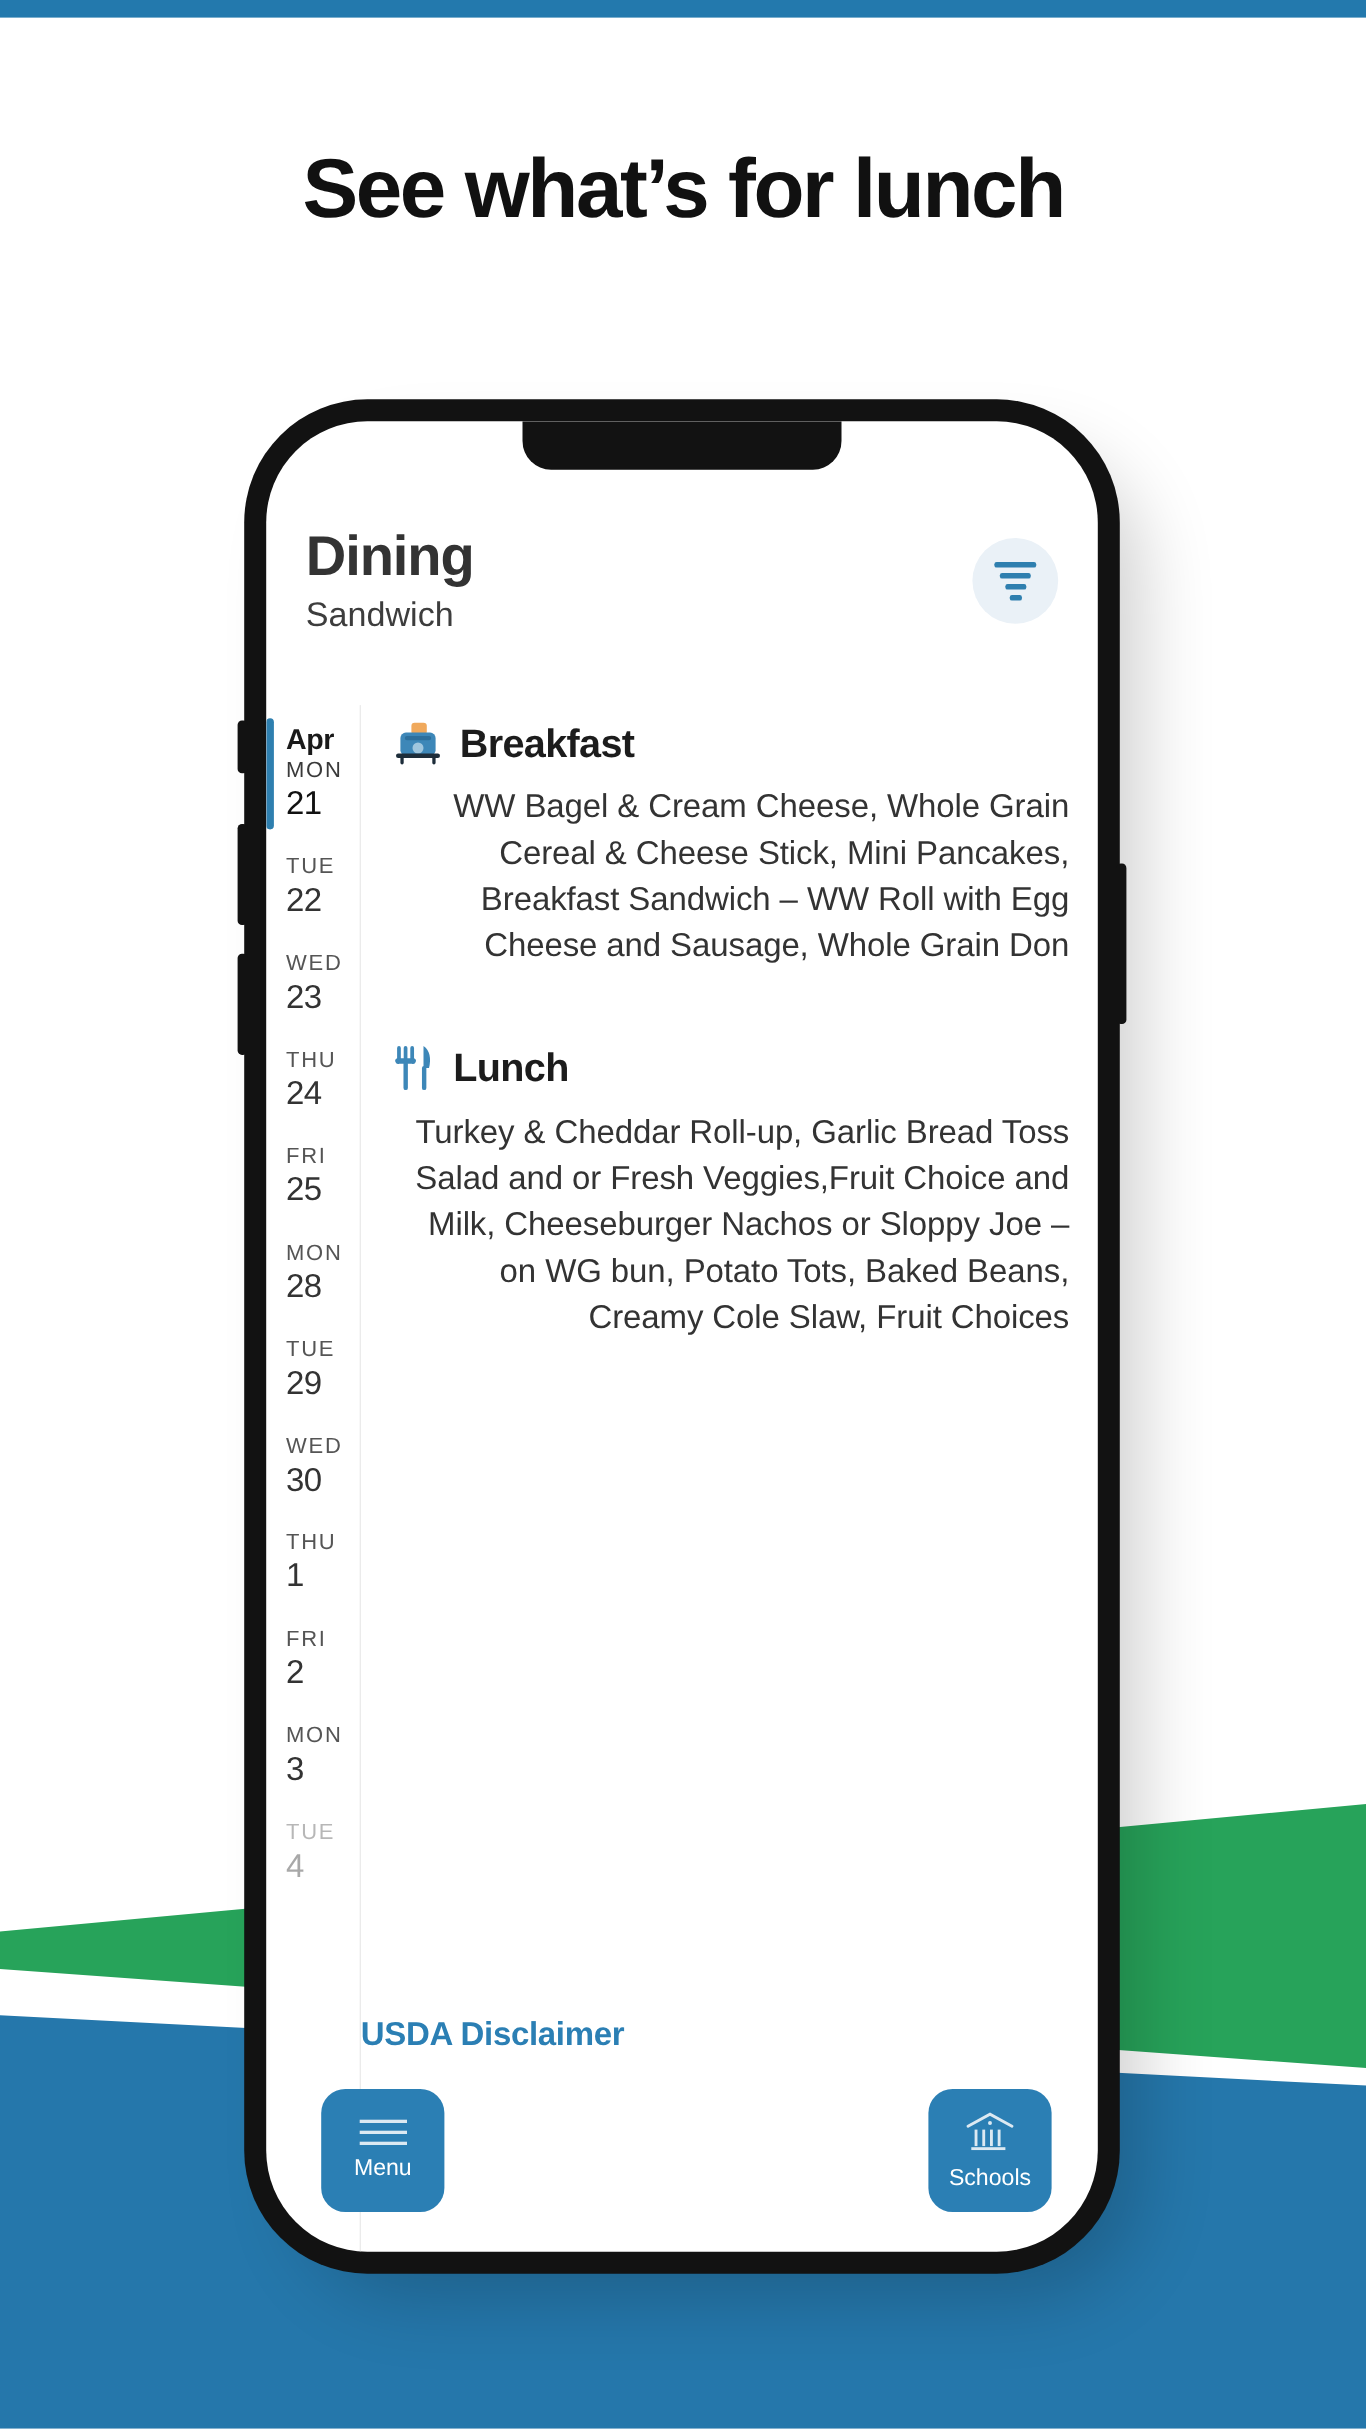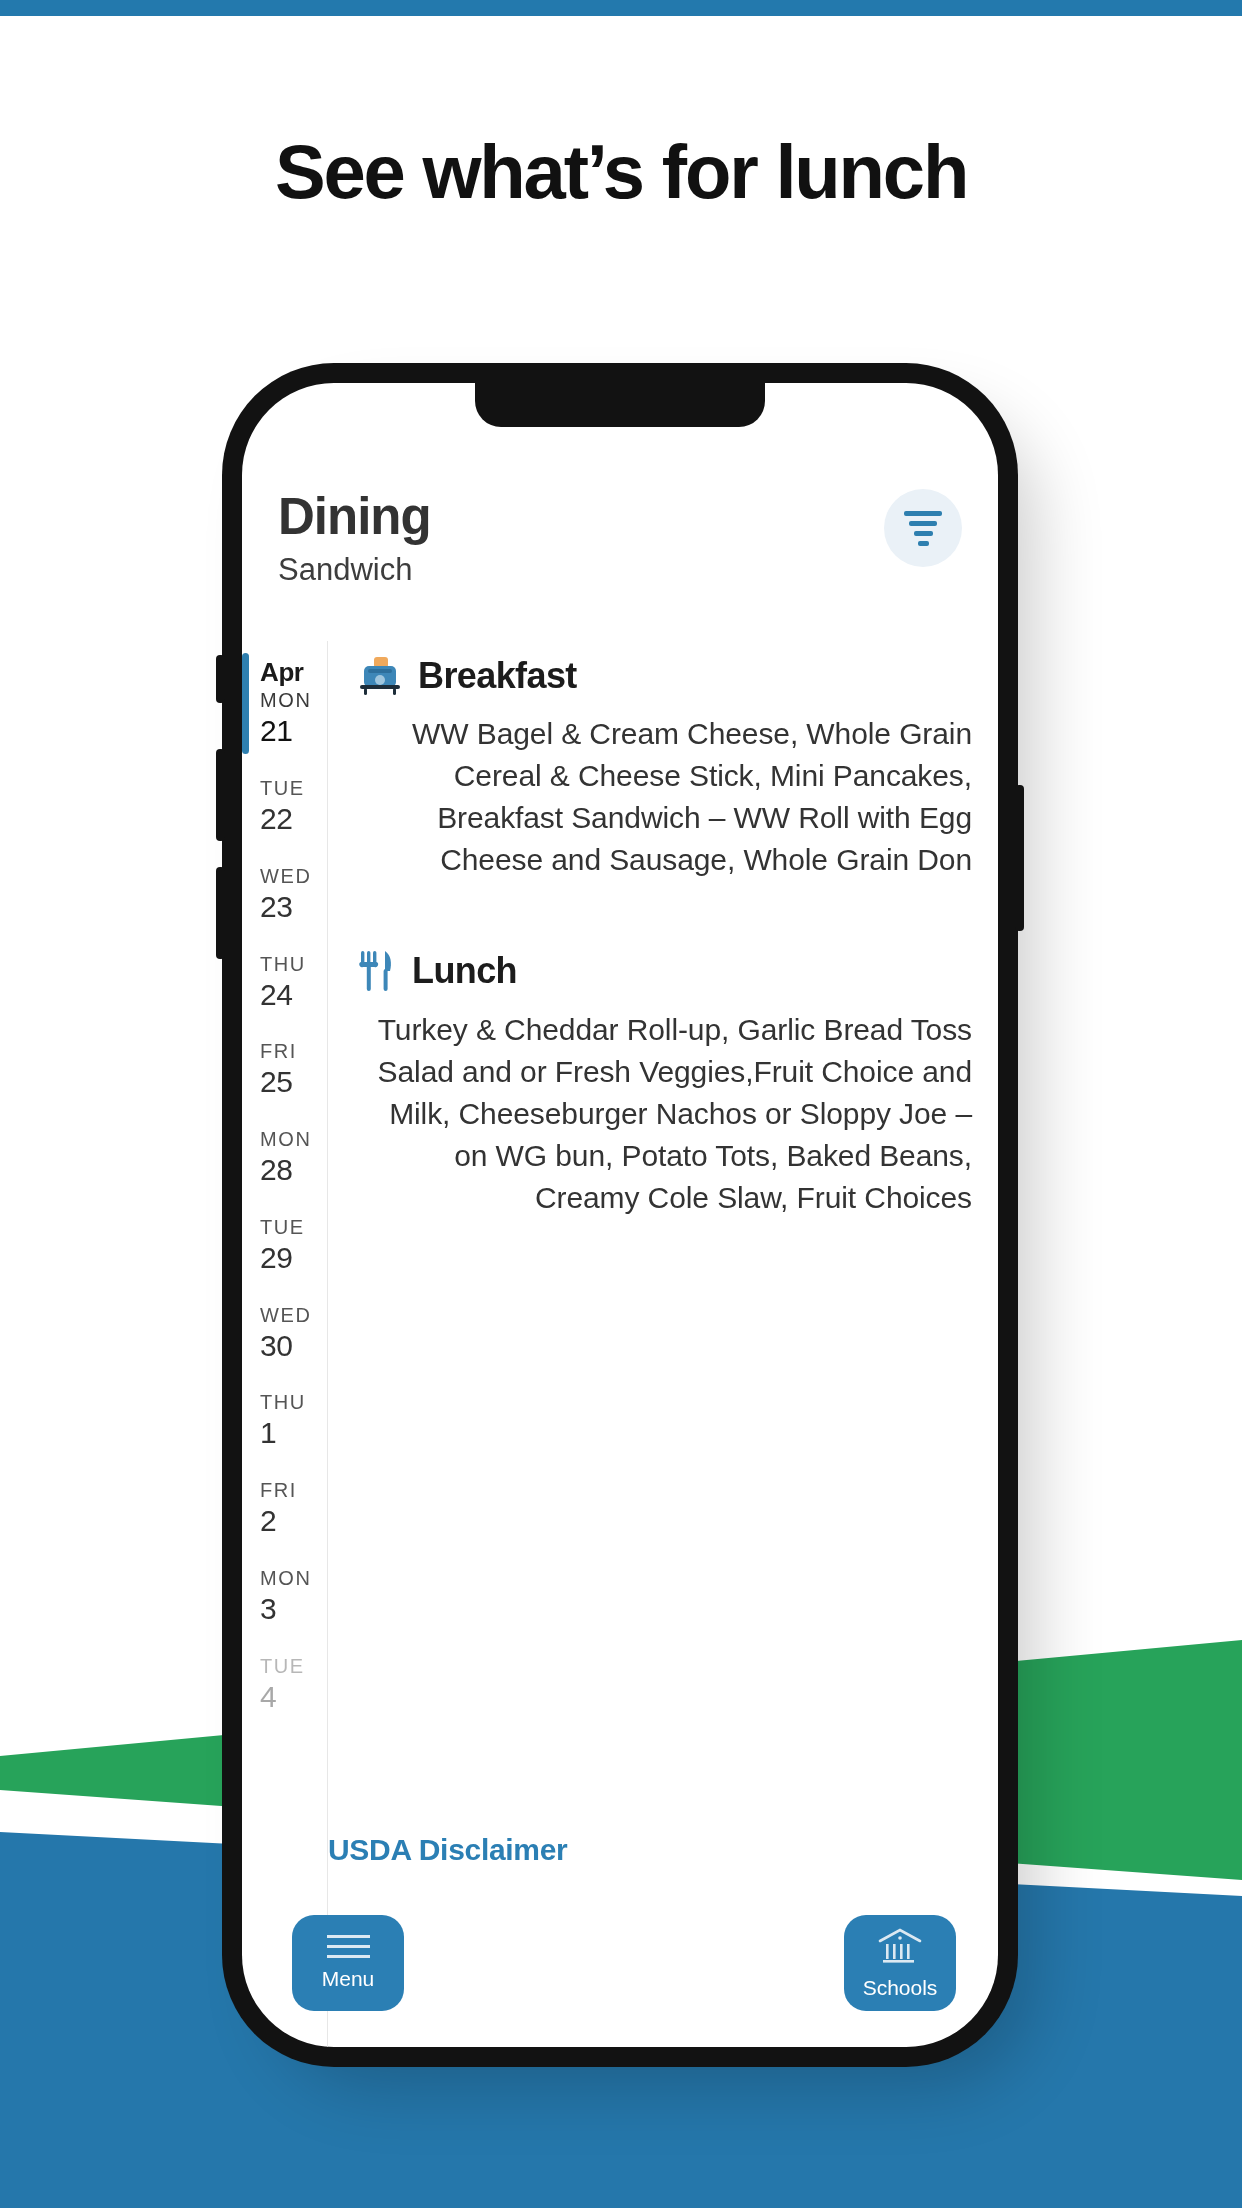--- a/index.html
+++ b/index.html
@@ -71,21 +71,21 @@
     border-bottom-left-radius:26px;
     border-bottom-right-radius:26px;
     z-index:9;
   }
 
   
   #app-header{
     position:absolute; left:0; top:96px; width:756px; height:154px;
     padding:0 36px;
   }
-  #title-wrap{ position:absolute; left:36px; top:11px; }
+  #title-wrap{ position:absolute; left:36px; top:0; }
   #app-title{
     font-size:51px; font-weight:bold; color:#333333;
     letter-spacing:-1px; line-height:1.04;
   }
   #app-subtitle{
     font-size:31px; font-weight:normal; color:#3d3d3d;
     margin-top:10px; line-height:1.1;
   }
   #filter-button{
     position:absolute; right:36px; top:10px;
@@ -165,21 +165,21 @@
 
   
   #usda-link{
     position:absolute; left:86px; top:1192px;
     width:670px; 
     font-size:30px; font-weight:bold; color:#2b7fb4;
     letter-spacing:-0.3px; cursor:pointer;
   }
   .fab{
     position:absolute; bottom:36px;
-    width:112px; height:96px;
+    width:112px; height:112px;
     background:#2b7fb4; border-radius:22px;
     display:flex; flex-direction:column;
     align-items:center; justify-content:center; gap:9px;
     cursor:pointer;
   }
   #fab-menu{ left:50px; }
   #fab-schools{ right:42px; }
   .fab .fab-label{ font-size:21px; color:#ffffff; }
   .hamburger{ display:flex; flex-direction:column; gap:7px; }
   .hamburger i{ display:block; width:43px; height:3px; background:#dce9f2; }

